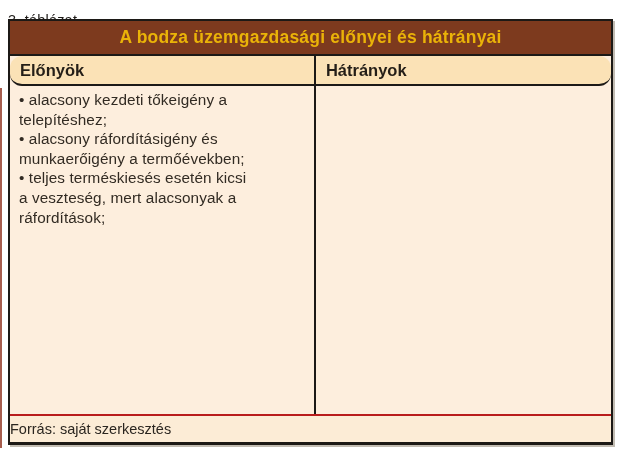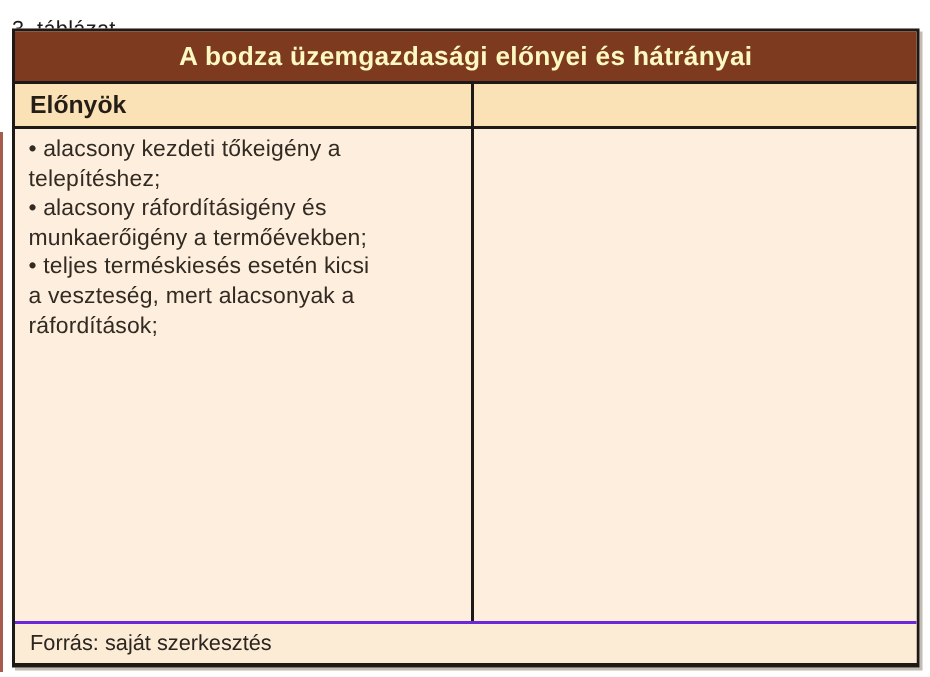--- a/index.html
+++ b/index.html
@@ -45,34 +45,35 @@
     box-shadow: 2px 2px 0 #c2bcb2;
     display: flex;
     flex-direction: column;
     box-sizing: border-box;
     background: #fdeedd;
   }
   .tbl-title {
     height: 33px;
     flex: 0 0 33px;
     background: #7d3a1e;
-    color: #fef9c3;
+    color: #eab308;
     font-weight: bold;
     font-size: 17.5px;
     display: flex;
     align-items: center;
     justify-content: center;
     border-bottom: 2px solid #1c1916;
     letter-spacing: 0.2px;
   }
   .col-heads {
     flex: 0 0 28px;
     display: flex;
     background: #fbe2b6;
     border-bottom: 2px solid #1c1916;
+    border-radius: 12px;
   }
   .col-heads .cell {
     box-sizing: border-box;
     display: flex;
     align-items: center;
     padding-left: 10px;
     font-weight: bold;
     font-size: 16.5px;
     color: #241e17;
   }
@@ -94,44 +95,44 @@
     border-right: 2px solid #1c1916;
   }
   .cell.right {
     width: 49.1%;
   }
   .body-row .item {
     white-space: pre-line;
   }
   .tbl-footer {
     flex: 0 0 26px;
-    border-top: 2px solid #6d28d9;
+    border-top: 2px solid #b91c1c;
     background: #fcecd6;
     display: flex;
     align-items: center;
-    padding-left: 10px;
     font-size: 14.5px;
     color: #2b2620;
   }
 </style>
 </head>
 <body>
 
 <div class="page">
 
   <div class="caption">3. táblázat</div>
 
   <div class="page-edge-strip"></div>
 
   <div class="tbl">
 
     <div class="tbl-title">A bodza üzemgazdasági előnyei és hátrányai</div>
 
     <div class="col-heads">
       <div class="cell left">Előnyök</div>
+      <div class="cell right">Hátrányok</div>
     </div>
 
     <div class="body-row">
       <div class="cell left">
 
           <div class="item">• alacsony kezdeti tőkeigény a
 telepítéshez;</div>
 
           <div class="item">• alacsony ráfordításigény és
 munkaerőigény a termőévekben;</div>

